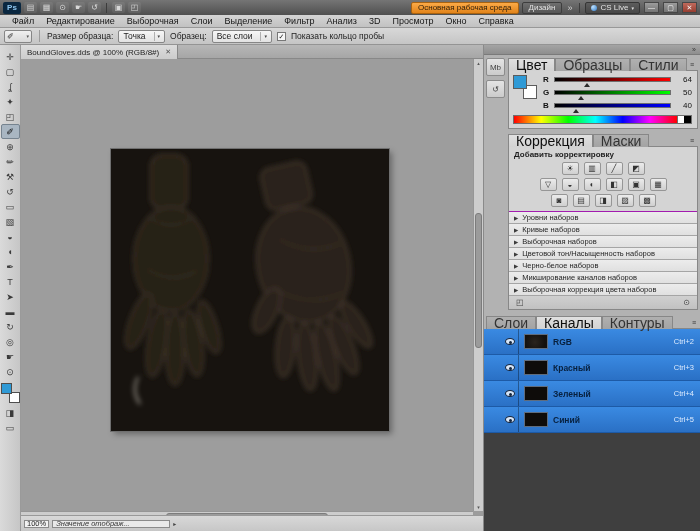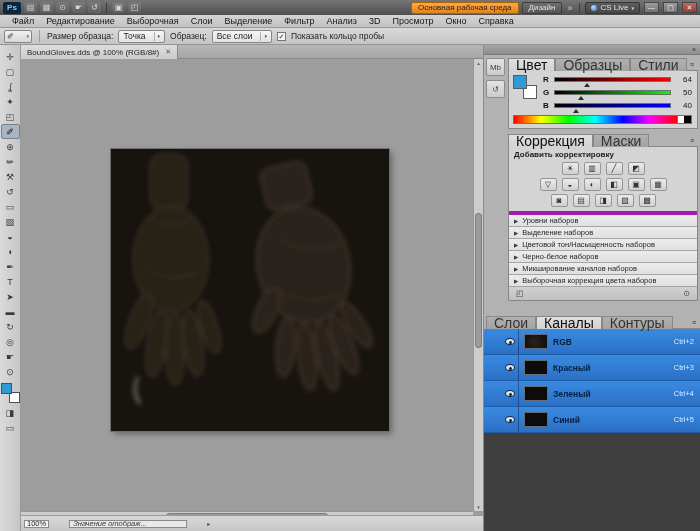--- a/index.html
+++ b/index.html
@@ -51,21 +51,21 @@
   .tab-close{font-size:7px;color:#555;}
   .canvas{position:absolute;top:14px;left:0;right:10px;bottom:20px;background:#9d9d9d;overflow:hidden;}
   .artwork{position:absolute;left:90px;top:90px;width:278px;height:282px;box-shadow:0 0 0 1px #6f6f6f, 3px 3px 6px rgba(0,0,0,.35);}
   .vscroll{position:absolute;top:14px;right:0;width:10px;bottom:20px;background:#cdcdcd;border-left:1px solid #969696;}
   .vthumb{position:absolute;left:1px;right:1px;top:34%;height:30%;background:#9b9b9b;border:1px solid #7c7c7c;border-radius:3px;}
   .vscroll .sa{position:absolute;left:0;right:0;text-align:center;font-size:5px;color:#555;}
   .hscroll{position:absolute;left:0;right:10px;bottom:10px;height:10px;background:#cdcdcd;border-top:1px solid #969696;display:flex;align-items:center;}
   .hthumb{position:absolute;top:1px;bottom:1px;left:32%;width:36%;background:#9b9b9b;border:1px solid #7c7c7c;border-radius:3px;}
   .hscroll .sa{font-size:5px;color:#555;padding:0 2px;}
   .hscroll .sa.right{margin-left:auto;}
-  .statusbar{position:absolute;left:0;right:0;bottom:0;height:16px;background:linear-gradient(#d8d8d8,#c7c7c7);border-top:1px solid #999;display:flex;align-items:center;gap:20px;padding:0 3px;font-size:7.5px;}
+  .statusbar{position:absolute;left:0;right:0;bottom:0;height:16px;background:linear-gradient(#d8d8d8,#c7c7c7);border-top:1px solid #999;display:flex;align-items:center;gap:3px;padding:0 3px;font-size:7.5px;}
   .zoom-box{background:#f2f2f2;border:1px solid #8a8a8a;height:8px;padding:0 2px;display:flex;align-items:center;color:#222;}
   .status-field{border:1px solid #8a8a8a;background:#e9e9e9;height:8px;display:flex;align-items:center;padding:0 3px;width:118px;color:#333;overflow:hidden;white-space:nowrap;font-style:italic;}
   .status-arrow{font-size:6px;color:#444;}
 
   
   .dock{position:absolute;top:45px;left:483px;right:0;bottom:0;background:#b2b2b2;border-left:1px solid #8a8a8a;}
   .dock-header{height:10px;background:linear-gradient(#a4a4a4,#8e8e8e);border-bottom:1px solid #7a7a7a;display:flex;justify-content:flex-end;align-items:center;padding:0 4px;font-size:7px;color:#383838;}
   .icon-strip{position:absolute;top:13px;left:2px;width:20px;display:flex;flex-direction:column;gap:4px;}
   .strip-btn{width:19px;height:18px;background:linear-gradient(#e4e4e4,#cbcbcb);border:1px solid #8c8c8c;border-radius:2px;display:flex;align-items:center;justify-content:center;font-size:8px;color:#444;}
   .panels{position:absolute;top:13px;left:24px;right:2px;}
@@ -96,21 +96,21 @@
   .spec-grad{flex:1;background:linear-gradient(90deg,#ff0000,#ffff00,#00ff00,#00ffff,#0000ff,#ff00ff,#ff0000);}
   .spec-w{width:7px;background:#fff;border-left:1px solid #6f6f6f;}
   .spec-k{width:7px;background:#000;}
 
   
   .panel-gap{height:5px;}
   .adj-title{font-size:8px;font-weight:bold;padding:3px 5px 2px;color:#1d1d1d;}
   .adj-grid{padding:1px 4px 4px;display:flex;flex-direction:column;gap:3px;}
   .adj-row{display:flex;gap:5px;justify-content:center;}
   .adj-icon{width:17px;height:13px;background:linear-gradient(#ebebeb,#d0d0d0);border:1px solid #969696;border-radius:2px;display:flex;align-items:center;justify-content:center;font-size:8px;color:#333;}
-  .preset-list{border-top:4px solid #a21caf;}
+  .preset-list{border-top:1px solid #a21caf;}
   .preset-row{height:12px;display:flex;align-items:center;gap:4px;padding:0 5px;background:linear-gradient(#ececec,#e0e0e0);border-bottom:1px solid #a5a5a5;font-size:7.5px;color:#1f1f1f;white-space:nowrap;overflow:hidden;}
   .preset-arrow{font-size:5.5px;color:#3d3d3d;flex:none;}
   .adj-footer{height:13px;display:flex;align-items:center;justify-content:space-between;padding:0 7px;background:linear-gradient(#d0d0d0,#c1c1c1);font-size:8px;color:#444;}
 
   
   .channels{position:absolute;left:0;right:0;top:271px;bottom:0;background:#3f3f3f;}
   .channels .ptabs{background:#b2b2b2;padding-left:2px;}
   .chan-row{height:26px;background:linear-gradient(#3a8ae2,#2a70c5);border-bottom:1px solid #1d5aa6;display:flex;align-items:center;padding-left:18px;}
   .chan-eye{width:17px;height:100%;display:flex;align-items:center;justify-content:center;border-right:1px solid rgba(0,0,0,.35);}
   .eye{width:10px;height:7px;border:1px solid #13253e;border-radius:50%;position:relative;background:#d9e7f8;}
@@ -374,21 +374,25 @@
               <span class="adj-icon">▩</span>
             </div>
           </div>
           <div class="preset-list">
             <div class="preset-row">
                 <span class="preset-arrow">▶</span>
                 <span>Уровни наборов</span>
               </div>
             <div class="preset-row">
                 <span class="preset-arrow">▶</span>
-                <span>Выделение наборов</span>
+                <span>Кривые наборов</span>
+              </div>
+            <div class="preset-row">
+                <span class="preset-arrow">▶</span>
+                <span>Выборочная наборов</span>
               </div>
             <div class="preset-row">
                 <span class="preset-arrow">▶</span>
                 <span>Цветовой тон/Насыщенность наборов</span>
               </div>
             <div class="preset-row">
                 <span class="preset-arrow">▶</span>
                 <span>Черно-белое наборов</span>
               </div>
             <div class="preset-row">

